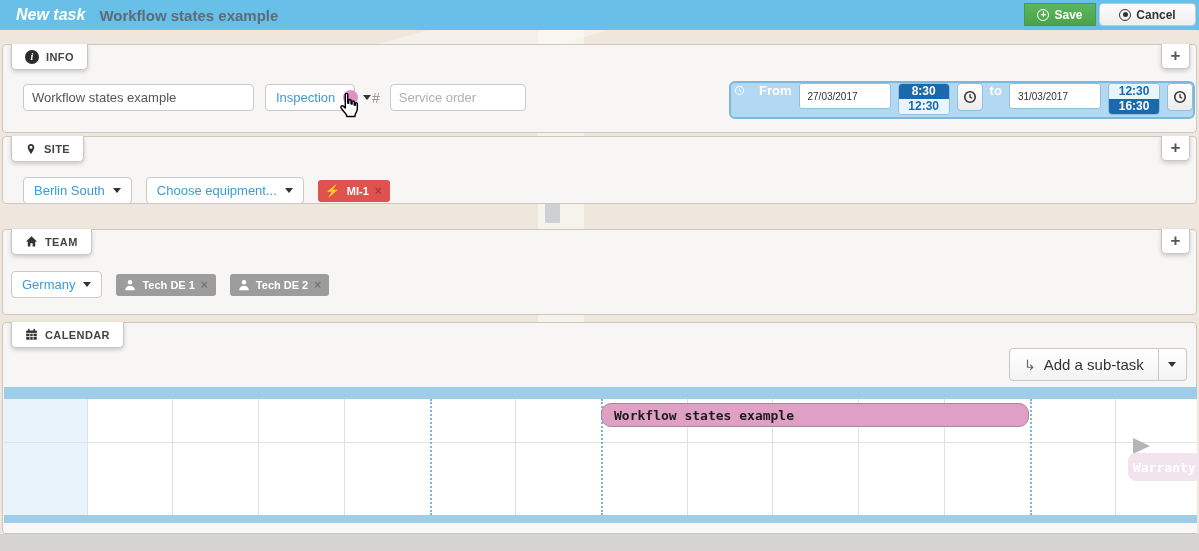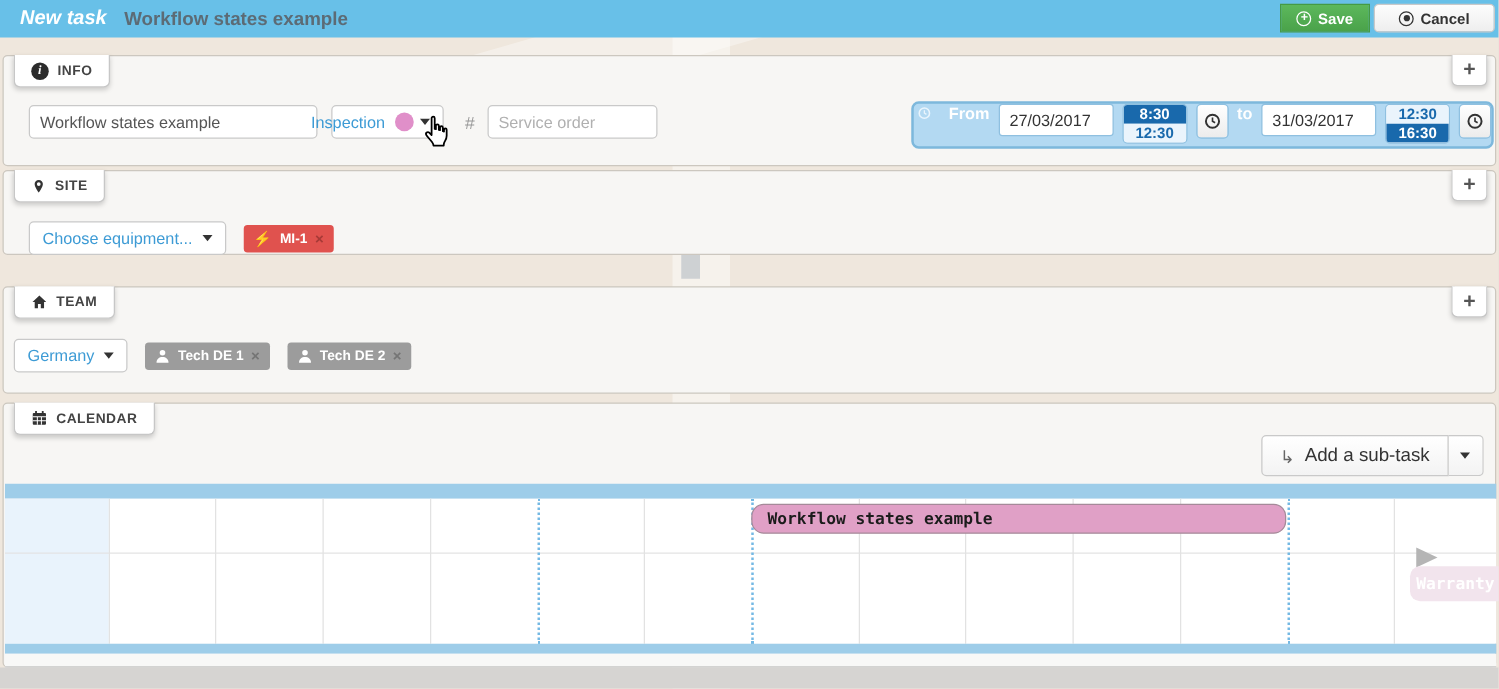--- a/index.html
+++ b/index.html
@@ -44,21 +44,21 @@
   .hash { color:#999; font-size:14px; }
 
   
   .info-row { position:absolute; left:20px; top:39px; display:flex; align-items:center; }
   .pink-dot { width:15px; height:15px; border-radius:50%; background:#e08fc9; }
 
   
   .sched { position:absolute; left:726px; top:36px; width:466px; height:38px; background:#b3d9f2; border:2px solid #7db8dc; border-radius:6px; display:flex; align-items:flex-start; padding-left:28px; gap:7px; }
   .sched-corner-clock { position:absolute; left:3px; top:2px; color:#eaf5fd; }
   .sched-label { color:#fff; font-weight:bold; font-size:13px; }
-  .date-input { width:92px; height:26px; border:1px solid #8fc0e0; border-radius:3px; background:#fff; color:#333; font-size:13px; text-align:left; padding:0 8px; font-family:"Liberation Sans", sans-serif; }
+  .date-input { width:92px; height:26px; border:1px solid #8fc0e0; border-radius:3px; background:#fff; color:#333; font-size:10px; text-align:left; padding:0 8px; font-family:"Liberation Sans", sans-serif; }
   .time-stack { width:55px; border:1px solid #8fc0e0; border-radius:4px; overflow:hidden; background:#eaf4fc; }
   .time-cell { height:15px; line-height:15px; text-align:center; font-size:12px; font-weight:bold; color:#1969ac; background:#eaf4fc; cursor:pointer; }
   .time-cell.active { background:#1969ac; color:#fff; }
   .clock-btn { width:27px; height:28px; background:linear-gradient(#fff,#ececec); border:1px solid #8fc0e0; border-radius:4px; display:flex; align-items:center; justify-content:center; color:#333; cursor:pointer; }
 
   
   .tag { height:22px; border-radius:3px; display:inline-flex; align-items:center; gap:6px; padding:0 8px; font-size:11px; font-weight:bold; color:#fff; }
   .tag-red { background:#e0524e; }
   .tag-gray { background:#9c9c9c; }
   .tag-close { font-size:12px; font-weight:bold; cursor:pointer; }
@@ -116,21 +116,21 @@
   </div>
 
   <div class="panel panel-info">
     <div class="section-tab">
       <span class="ic-info">i</span>
       <span>INFO</span>
     </div>
     <div class="plus-tab">+</div>
     <div class="info-row">
       <input class="tinput" style="width: 231px;" value="Workflow states example">
-      <button class="drop-btn" style="margin-left:11px; width:90px; justify-content:flex-end;">
+      <button class="drop-btn" style="margin-left:11px; width:90px; justify-content:flex-start;">
         <span>Inspection</span>
         <span style="display:flex;align-items:center;gap:5px;">
           <span class="pink-dot"></span>
           <span class="caret"></span>
         </span>
       </button>
       <span class="hash" style="margin-left:17px;">#</span>
       <input class="tinput" style="width: 136px; margin-left: 10px;" placeholder="Service order">
     </div>
 
@@ -172,20 +172,24 @@
     <div class="section-tab">
       <span>
         <svg class="ic-svg" width="12" height="14" viewBox="0 0 16 16">
             <path d="M8 1.2 C5.4 1.2 3.6 3.2 3.6 5.7 C3.6 9 8 14.8 8 14.8 S12.4 9 12.4 5.7 C12.4 3.2 10.6 1.2 8 1.2 Z M8 7.7 A2 2 0 1 1 8 3.7 A2 2 0 0 1 8 7.7 Z" fill="#333"></path>
           </svg>
       </span>
       <span>SITE</span>
     </div>
     <div class="plus-tab">+</div>
     <div class="site-row">
+      <button class="drop-btn">
+        <span>Berlin South</span>
+        <span class="caret"></span>
+      </button>
       <button class="drop-btn">
         <span>Choose equipment...</span>
         <span class="caret"></span>
       </button>
       <span class="tag tag-red">
         <span class="tag-bolt">⚡</span>
         <span>MI-1</span>
         <span class="tag-close">×</span>
       </span>
     </div>

